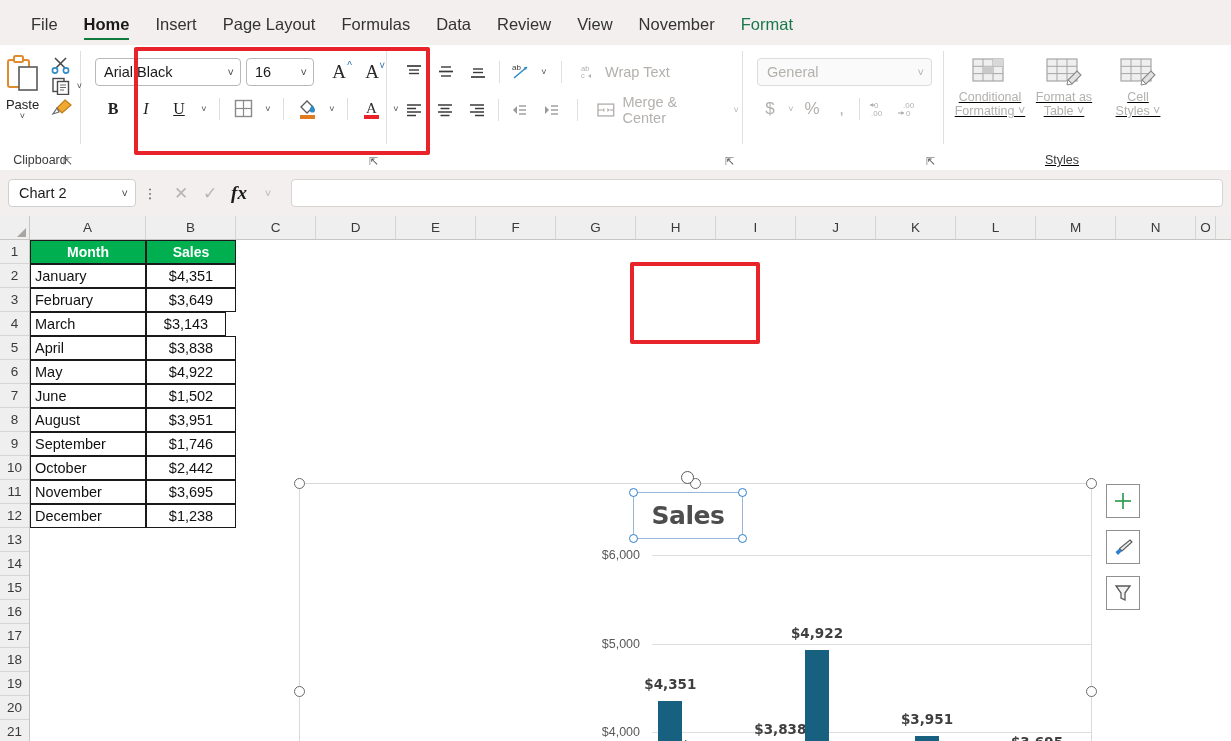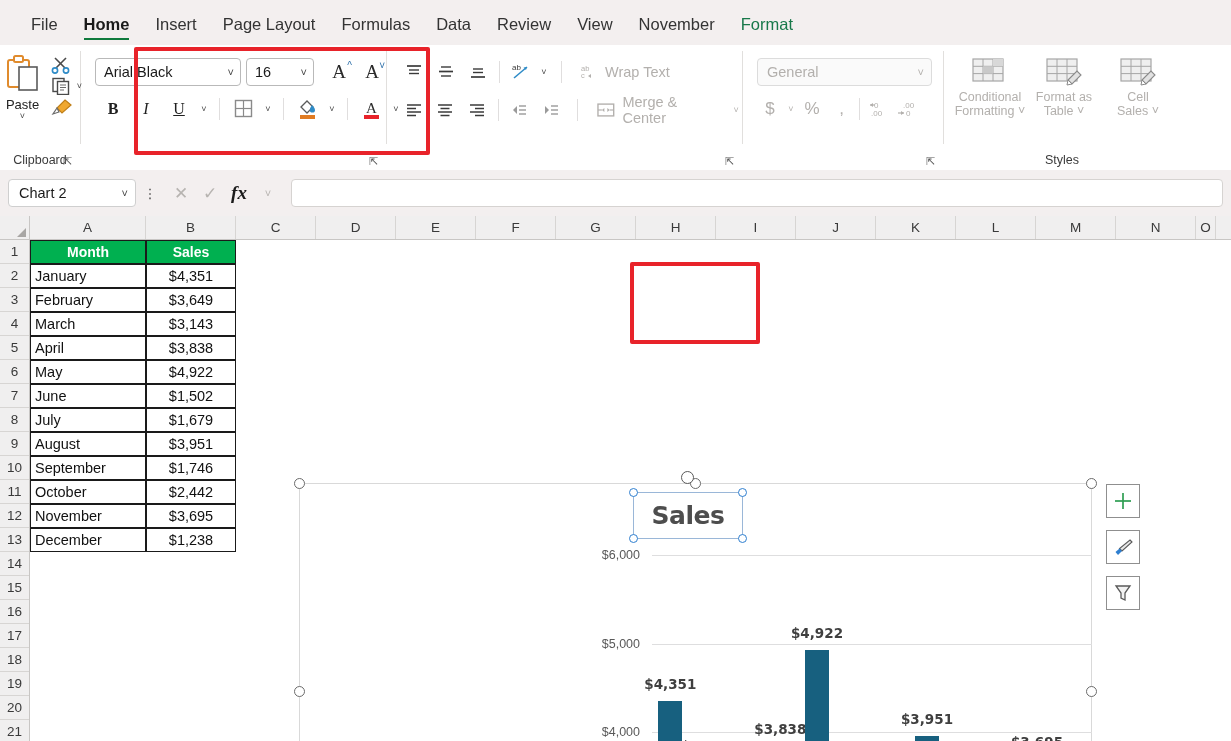--- a/index.html
+++ b/index.html
@@ -126,21 +126,21 @@
     background: #fafafa; display: flex; align-items: center; justify-content: space-between;
     padding: 0 7px 0 9px; font-size: 14.5px; color: #b3b0ad;
   }
   .num-row { display: flex; align-items: center; gap: 2px; margin-top: 9px; }
   .nbtn {
     min-width: 26px; height: 28px; display: flex; align-items: center;
     justify-content: center; color: #b3b0ad; font-size: 17px; cursor: default;
   }
 
   
-  .stylegroup { width: 236px; }
+  .stylegroup { width: 236px; text-decoration: underline; }
   .sg-inner { display: flex; padding: 6px 0 0 10px; gap: 2px; }
   .style-item {
     width: 72px; display: flex; flex-direction: column; align-items: center;
     color: #b3b0ad; font-size: 12.5px; line-height: 14px; text-align: center;
     cursor: default;
   }
   .style-item .lbl { margin-top: 3px; }
 
   
   .formulabar {
@@ -541,21 +541,21 @@
             <svg width="40" height="31" viewBox="0 0 40 31">
               <rect x="3" y="3" width="30" height="22" fill="#efefef" stroke="#a6a6a6" stroke-width="1.2"></rect>
               <line x1="3" y1="10.3" x2="33" y2="10.3" stroke="#a6a6a6" stroke-width="1"></line>
               <line x1="3" y1="17.6" x2="33" y2="17.6" stroke="#a6a6a6" stroke-width="1"></line>
               <line x1="13" y1="3" x2="13" y2="25" stroke="#a6a6a6" stroke-width="1"></line>
               <line x1="23" y1="3" x2="23" y2="25" stroke="#a6a6a6" stroke-width="1"></line>
               <path d="M24 24 L33 15 L37 19 L28 28 Z" fill="#e2e2e2" stroke="#8a8a8a" stroke-width="1.1"></path>
               <path d="M24 24 L28 28 L23 29 Z" fill="#fff" stroke="#8a8a8a" stroke-width="1"></path>
             </svg>
             <div class="lbl">Cell</div>
-            <div>Sales ˅</div>
+            <div>Styles ˅</div>
           </div>
         </div>
     </div>
     <div class="group-label">Styles</div>
   </div>
 </div>
 
 <div class="formulabar">
   <div class="namebox">
     <span>Chart 2</span>
@@ -663,21 +663,21 @@
           <div class="cell" style="width: 80px;"></div>
           <div class="cell" style="width: 80px;"></div>
           <div class="cell" style="width: 80px;"></div>
           <div class="cell" style="width: 80px;"></div>
           <div class="cell" style="width: 80px;"></div>
           <div class="cell" style="width: 80px;"></div>
           <div class="cell" style="width: 20px;"></div>
         </div>
         <div class="gridrow">
           <div class="cell bordered" style="width: 116px;">March</div>
-          <div class="cell bordered num" style="width: 90px;">$3,143</div>
+          <div class="cell bordered num" style="width: 80px;">$3,143</div>
           <div class="cell" style="width: 80px;"></div>
           <div class="cell" style="width: 80px;"></div>
           <div class="cell" style="width: 80px;"></div>
           <div class="cell" style="width: 80px;"></div>
           <div class="cell" style="width: 80px;"></div>
           <div class="cell" style="width: 80px;"></div>
           <div class="cell" style="width: 80px;"></div>
           <div class="cell" style="width: 80px;"></div>
           <div class="cell" style="width: 80px;"></div>
           <div class="cell" style="width: 80px;"></div>
@@ -715,37 +715,20 @@
           <div class="cell" style="width: 80px;"></div>
           <div class="cell" style="width: 80px;"></div>
           <div class="cell" style="width: 80px;"></div>
           <div class="cell" style="width: 80px;"></div>
           <div class="cell" style="width: 80px;"></div>
           <div class="cell" style="width: 20px;"></div>
         </div>
         <div class="gridrow">
           <div class="cell bordered" style="width: 116px;">June</div>
           <div class="cell bordered num" style="width: 90px;">$1,502</div>
-          <div class="cell" style="width: 80px;"></div>
-          <div class="cell" style="width: 80px;"></div>
-          <div class="cell" style="width: 80px;"></div>
-          <div class="cell" style="width: 80px;"></div>
-          <div class="cell" style="width: 80px;"></div>
-          <div class="cell" style="width: 80px;"></div>
-          <div class="cell" style="width: 80px;"></div>
-          <div class="cell" style="width: 80px;"></div>
-          <div class="cell" style="width: 80px;"></div>
-          <div class="cell" style="width: 80px;"></div>
-          <div class="cell" style="width: 80px;"></div>
-          <div class="cell" style="width: 80px;"></div>
-          <div class="cell" style="width: 20px;"></div>
-        </div>
-        <div class="gridrow">
-          <div class="cell bordered" style="width: 116px;">July</div>
-          <div class="cell bordered num" style="width: 90px;">$1,679</div>
           <div class="cell" style="width: 80px;"></div>
           <div class="cell" style="width: 80px;"></div>
           <div class="cell" style="width: 80px;"></div>
           <div class="cell" style="width: 80px;"></div>
           <div class="cell" style="width: 80px;"></div>
           <div class="cell" style="width: 80px;"></div>
           <div class="cell" style="width: 80px;"></div>
           <div class="cell" style="width: 80px;"></div>
           <div class="cell" style="width: 80px;"></div>
           <div class="cell" style="width: 80px;"></div>

